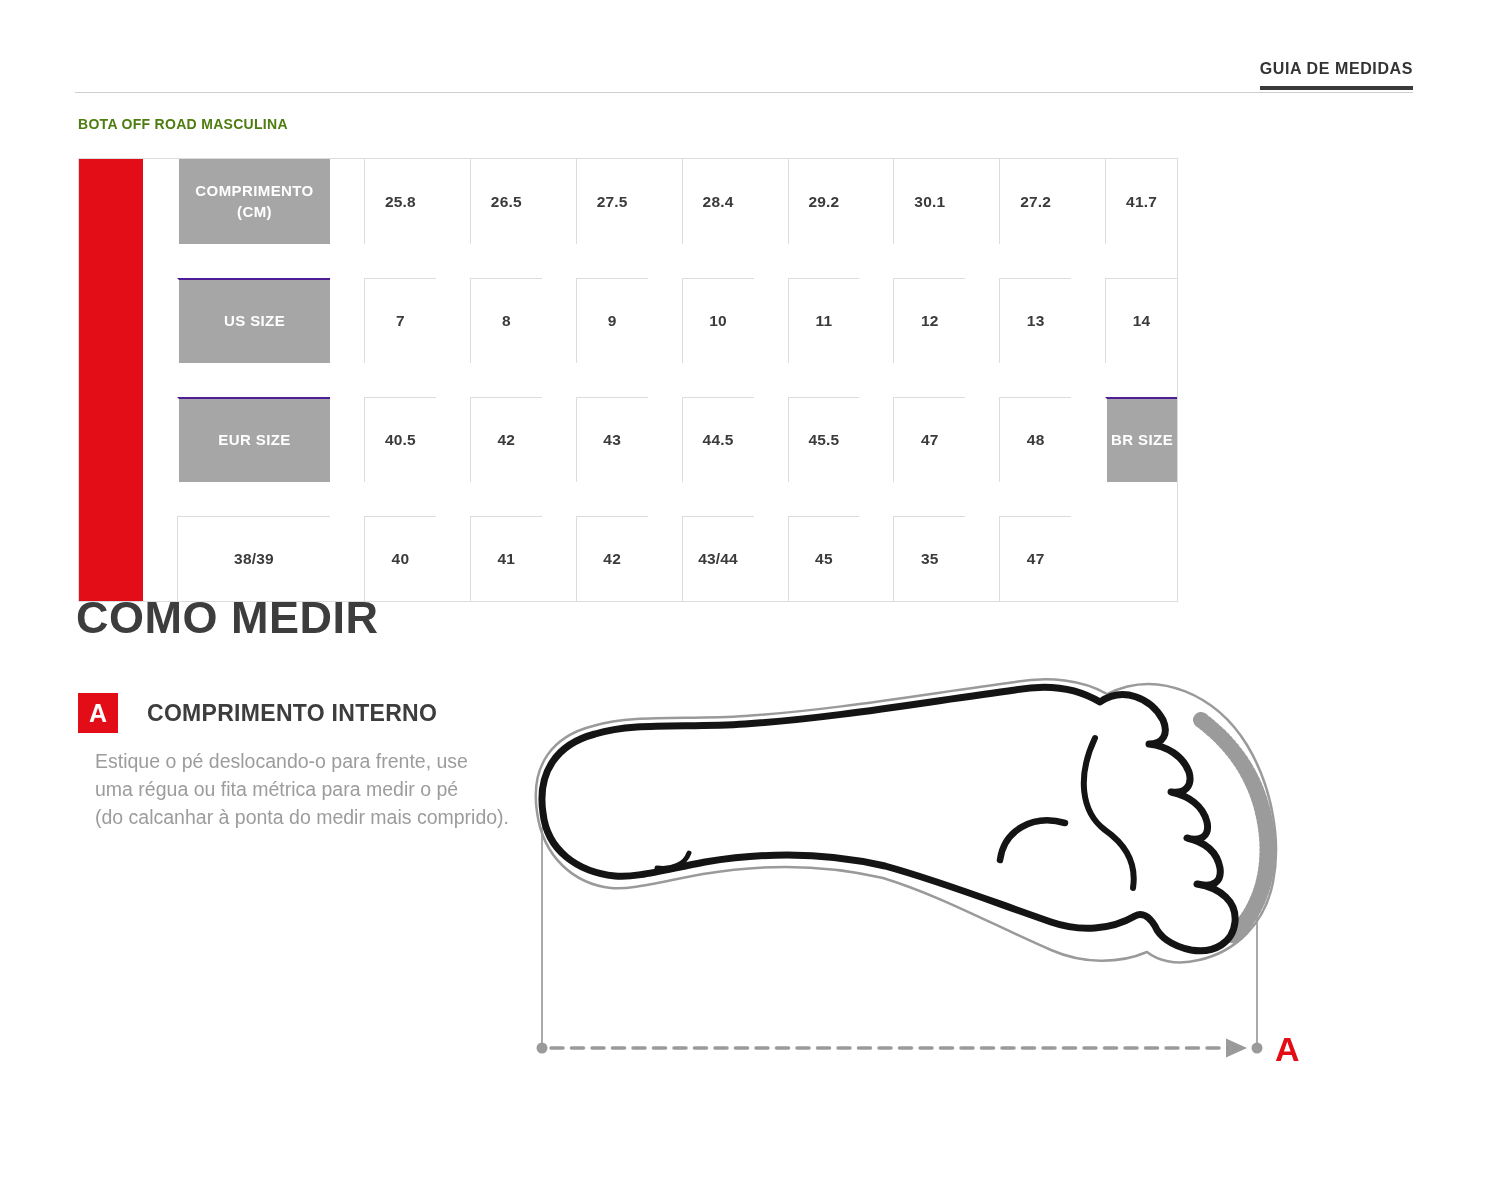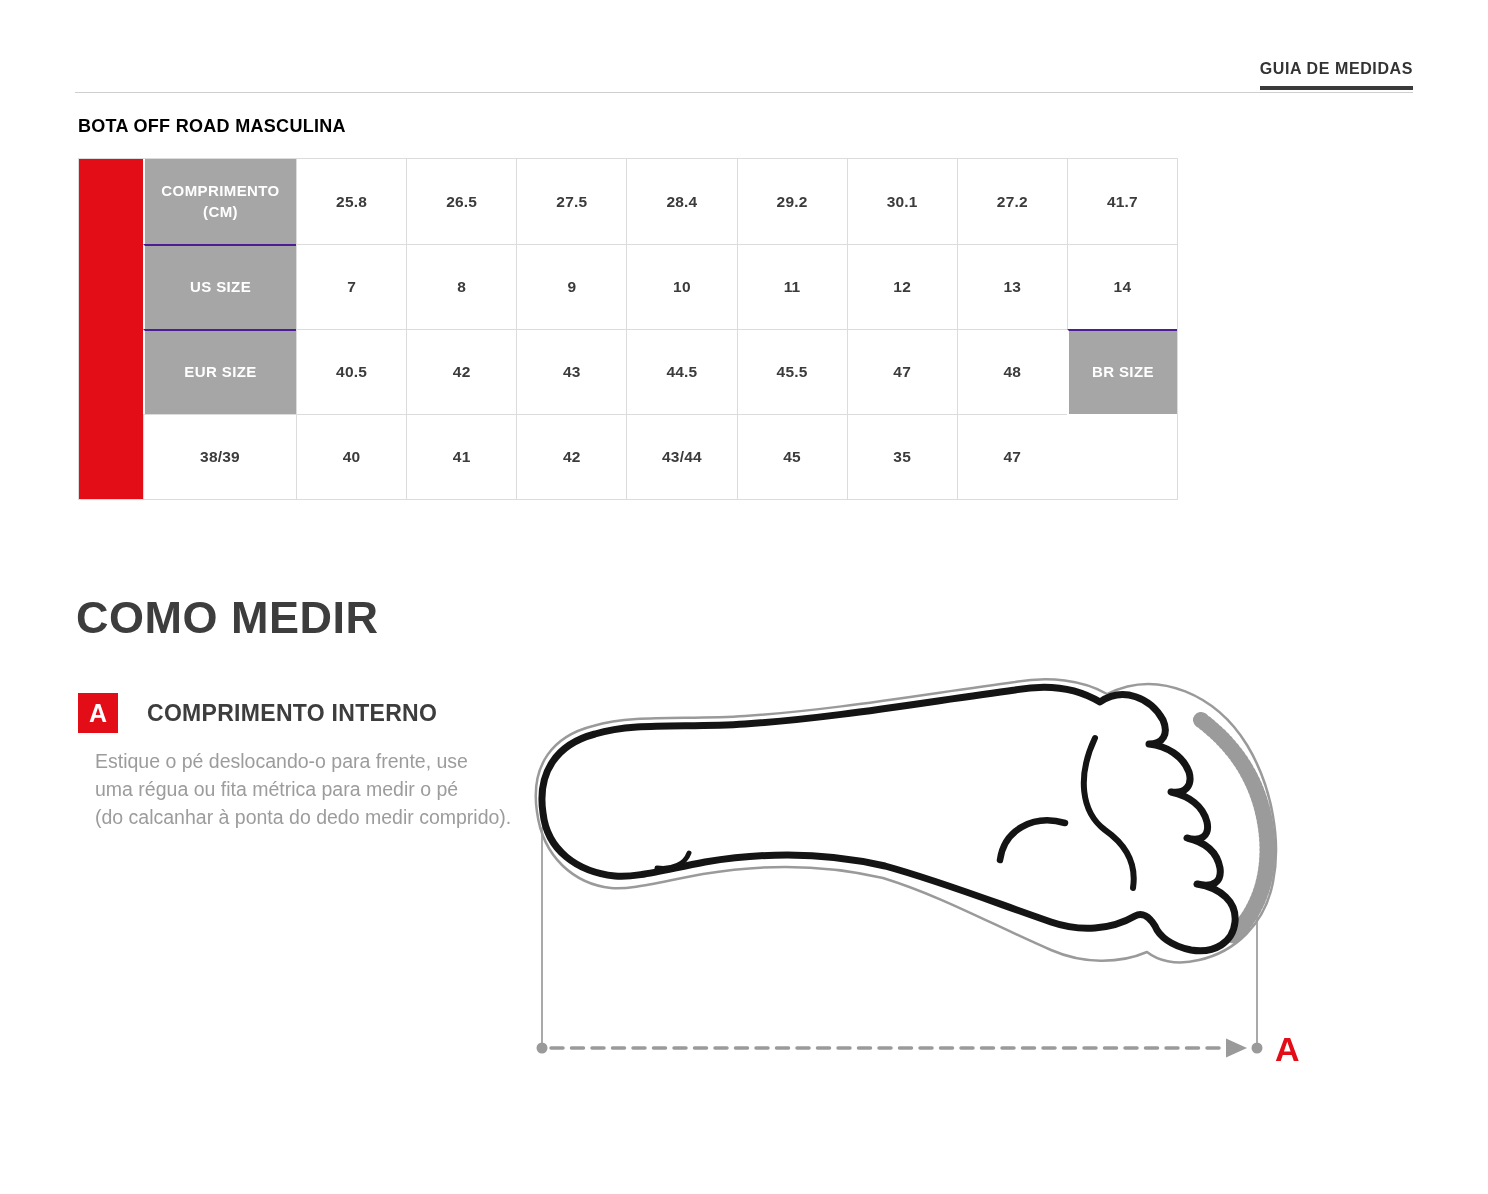--- a/index.html
+++ b/index.html
@@ -9,28 +9,28 @@
   }
   
   .rule-light{position:absolute;left:75px;top:92px;width:1338px;height:1px;background:#cfcfcf;}
   .guide-title{
     position:absolute;right:75px;top:60px;
     font-size:16px;font-weight:bold;letter-spacing:.6px;color:#333333;
     padding-bottom:8px;border-bottom:4px solid #3a3a3a;text-align:right;
   }
   .product-title{
     position:absolute;left:78px;top:116px;
-    font-size:18px;font-weight:bold;letter-spacing:.3px;color:#000000;
+    font-size:14px;font-weight:bold;letter-spacing:.3px;color:#4d7c0f;
   }
   
   .size-table{
     position:absolute;left:78px;top:158px;width:1100px;
     display:grid;grid-template-columns:64px 153px repeat(8,1fr);
     grid-template-rows:repeat(4,85px);
-    border:1px solid #dcdcdc;box-sizing:border-box;background:#ffffff;
+    border:1px solid #dcdcdc;box-sizing:border-box;background:#ffffff;gap:34px;
   }
   .t-red{grid-column:1;grid-row:1/5;background:#e20d16;}
   .t-cell{
     display:flex;align-items:center;justify-content:center;flex-direction:column;
     font-weight:bold;box-sizing:border-box;
   }
   .t-label{
     background:#a6a6a6;color:#ffffff;font-size:15px;letter-spacing:.4px;
     line-height:1.35;text-align:center;
     border-left:2px solid #ffffff;border-top:2px solid #4c1d95;
@@ -125,21 +125,21 @@
   <div class="how-title">COMO MEDIR</div>
 
   <div class="section-a">
     <div class="marker-badge">A</div>
     <div class="section-title">COMPRIMENTO INTERNO</div>
   </div>
 
   <div class="section-desc">
     <div>Estique o pé deslocando-o para frente, use</div>
     <div>uma régua ou fita métrica para medir o pé</div>
-    <div>(do calcanhar à ponta do dedo medir comprido).</div>
+    <div>(do calcanhar à ponta do medir mais comprido).</div>
   </div>
 
   <svg class="foot-illo" viewBox="0 0 840 440" xmlns="http://www.w3.org/2000/svg">
     <g fill="none" stroke-linecap="round" stroke-linejoin="round">
 
       <line x1="47" y1="178" x2="47" y2="394" stroke="#a9a9a9" stroke-width="2"></line>
       <line x1="762" y1="252" x2="762" y2="394" stroke="#a9a9a9" stroke-width="2"></line>
 
       <line x1="56" y1="398" x2="728" y2="398" stroke="#9a9a9a" stroke-width="3.5" stroke-dasharray="12 8.5"></line>
       <polygon points="731,388.5 752,398 731,407.5" fill="#9a9a9a" stroke="none"></polygon>

